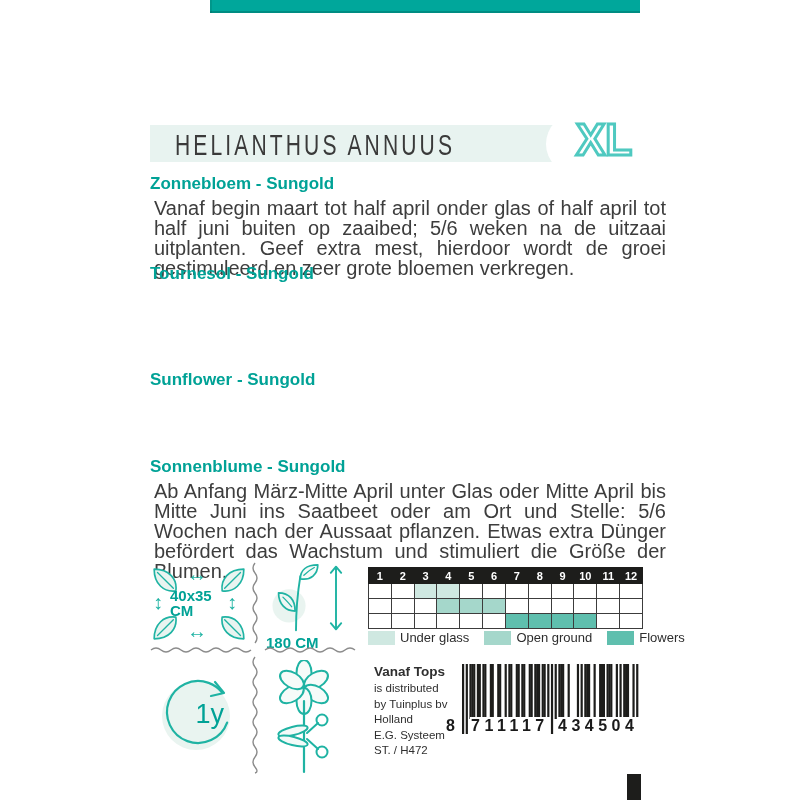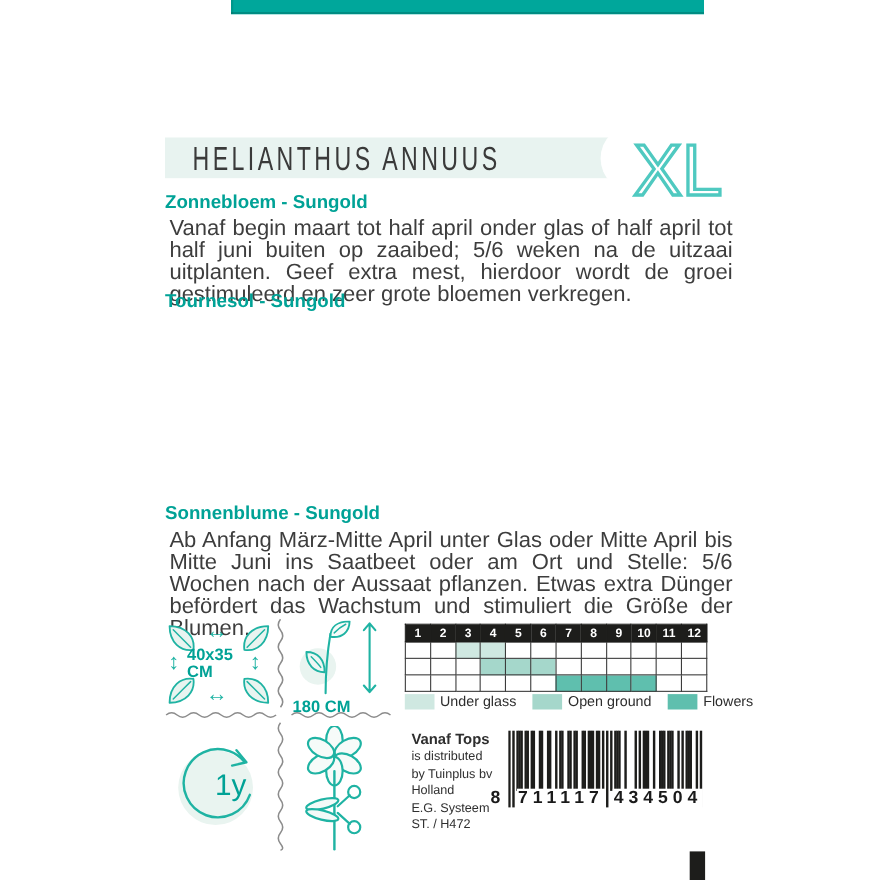--- a/index.html
+++ b/index.html
@@ -9,21 +9,21 @@
   
   .top-bar{position:absolute;left:210px;top:0;width:430px;height:13px;background:#00a79b;
            box-shadow:inset 0 -2px 0 rgba(0,60,55,.25), inset 2px 0 0 rgba(0,60,55,.15);}
 
   
   .band{position:absolute;left:150px;top:125px;width:424px;height:37px;background:#e8f3f0;}
   .band::after{content:"";position:absolute;right:-34px;top:50%;transform:translateY(-50%);
                width:62px;height:62px;border-radius:50%;background:#fff;}
   .latin{position:absolute;left:25px;top:3px;font-size:27px;font-weight:500;color:#3a3a3a;
          letter-spacing:4px;white-space:nowrap;transform:scale(0.78,1.12);transform-origin:left top;}
-  .xl{position:absolute;left:576px;top:124px;font-size:66px;font-weight:400;line-height:60px;
+  .xl{position:absolute;left:576px;top:110px;font-size:44px;font-weight:700;line-height:60px;
       color:#ffffff;-webkit-text-stroke:3px #4fc9c0;letter-spacing:0px;}
 
   
   .lang{position:absolute;left:150px;width:520px;}
   .lang h3{margin:0 0 3px 0;font-size:17px;font-weight:700;color:#00a296;}
   .lang p{margin:4px;font-size:20px;line-height:20px;color:#3d3d3d;text-align:justify;}
   .s0{top:174px}.s1{top:264px}.s2{top:370px}.s3{top:457px}
 
   
   .cell{position:absolute;}
@@ -95,20 +95,21 @@
   <span class="xl">XL</span>
 
   <section class="lang s0">
     <h3>Zonnebloem - Sungold</h3>
     <p>Vanaf begin maart tot half april onder glas of half april tot half juni buiten op zaaibed; 5/6 weken na de uitzaai uitplanten. Geef extra mest, hierdoor wordt de groei gestimuleerd en zeer grote bloemen verkregen.</p>
   </section>
   <section class="lang s1">
     <h3>Tournesol - Sungold</h3>
   </section>
   <section class="lang s2">
+    <h3>Sunflower - Sungold</h3>
   </section>
   <section class="lang s3">
     <h3>Sonnenblume - Sungold</h3>
     <p>Ab Anfang März-Mitte April unter Glas oder Mitte April bis Mitte Juni ins Saatbeet oder am Ort und Stelle: 5/6 Wochen nach der Aussaat pflanzen. Etwas extra Dünger befördert das Wachstum und stimuliert die Größe der Blumen.</p>
   </section>
 
   <div class="cell spacing-cell">
     <span class="leaf tl"><svg viewBox="0 0 36 36" width="30" height="30">
           <path d="M5 31 C3 17 13 5 31 5 C31 23 19 33 5 31 Z" fill="#e9f4f0" stroke="#1fb3a3" stroke-width="2" stroke-linejoin="round"></path>
           <path d="M8 28 C14 22 22 14 27 9" fill="none" stroke="#1fb3a3" stroke-width="1.6" stroke-linecap="round"></path>

